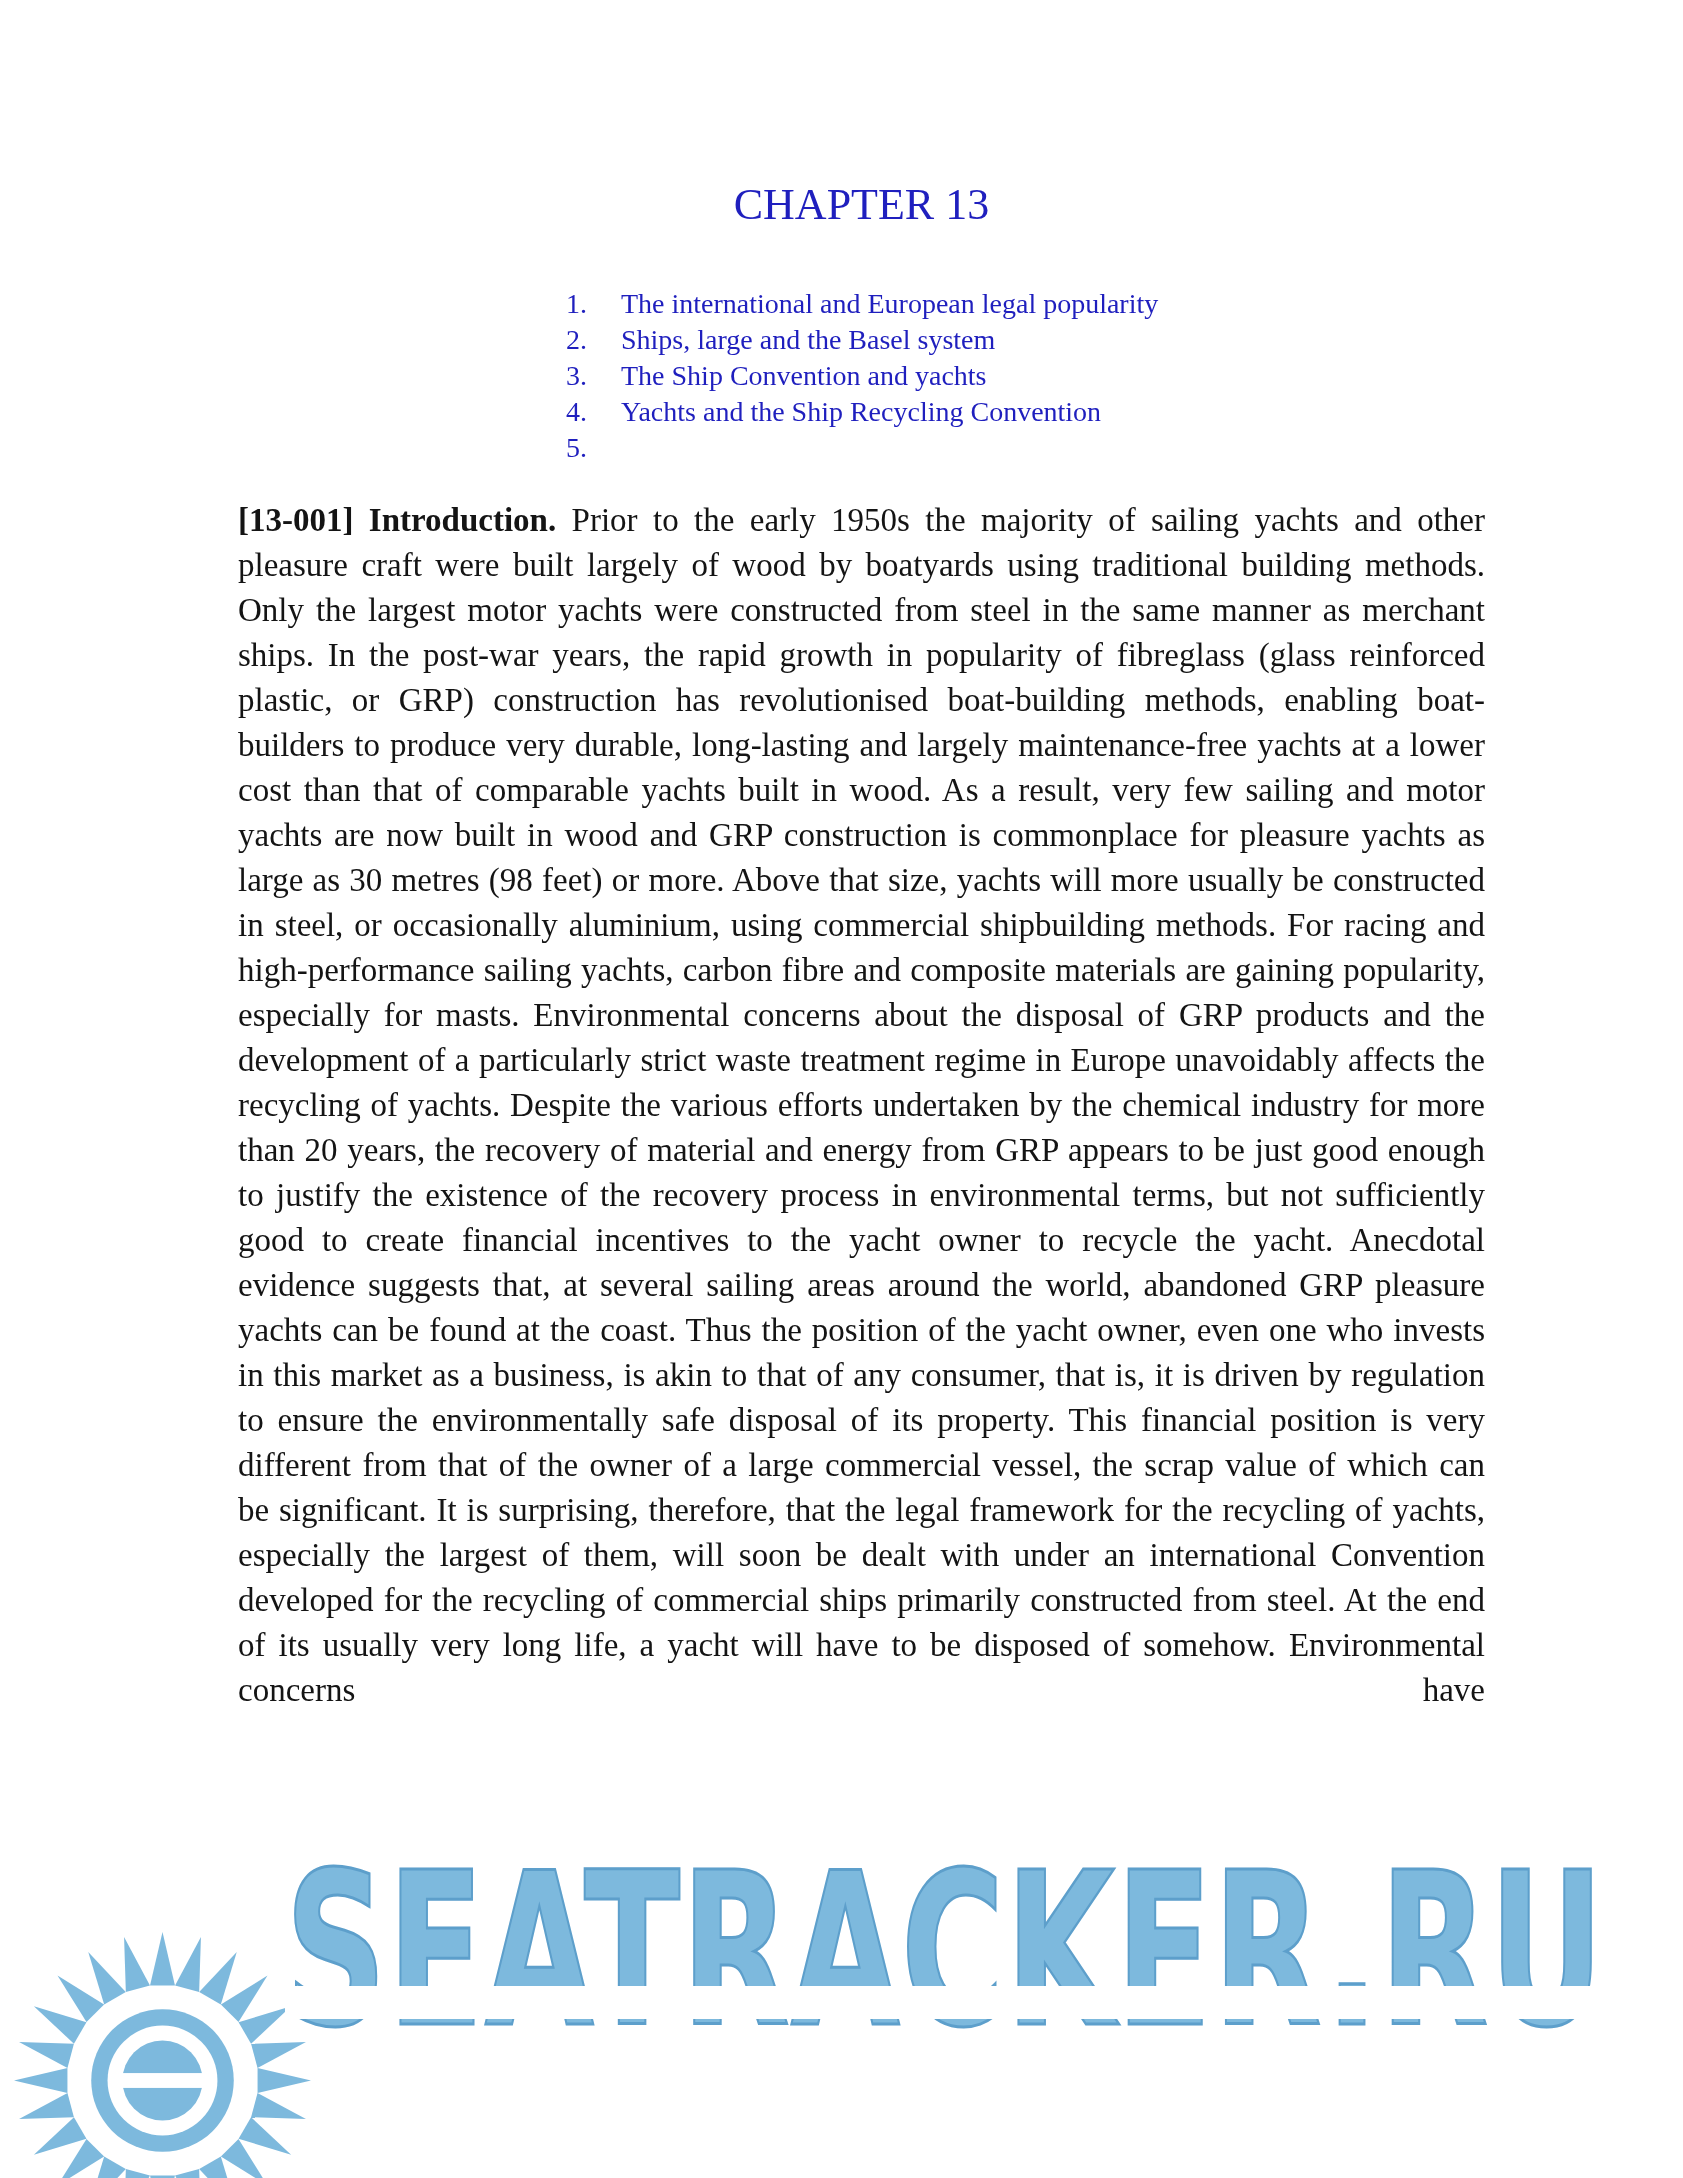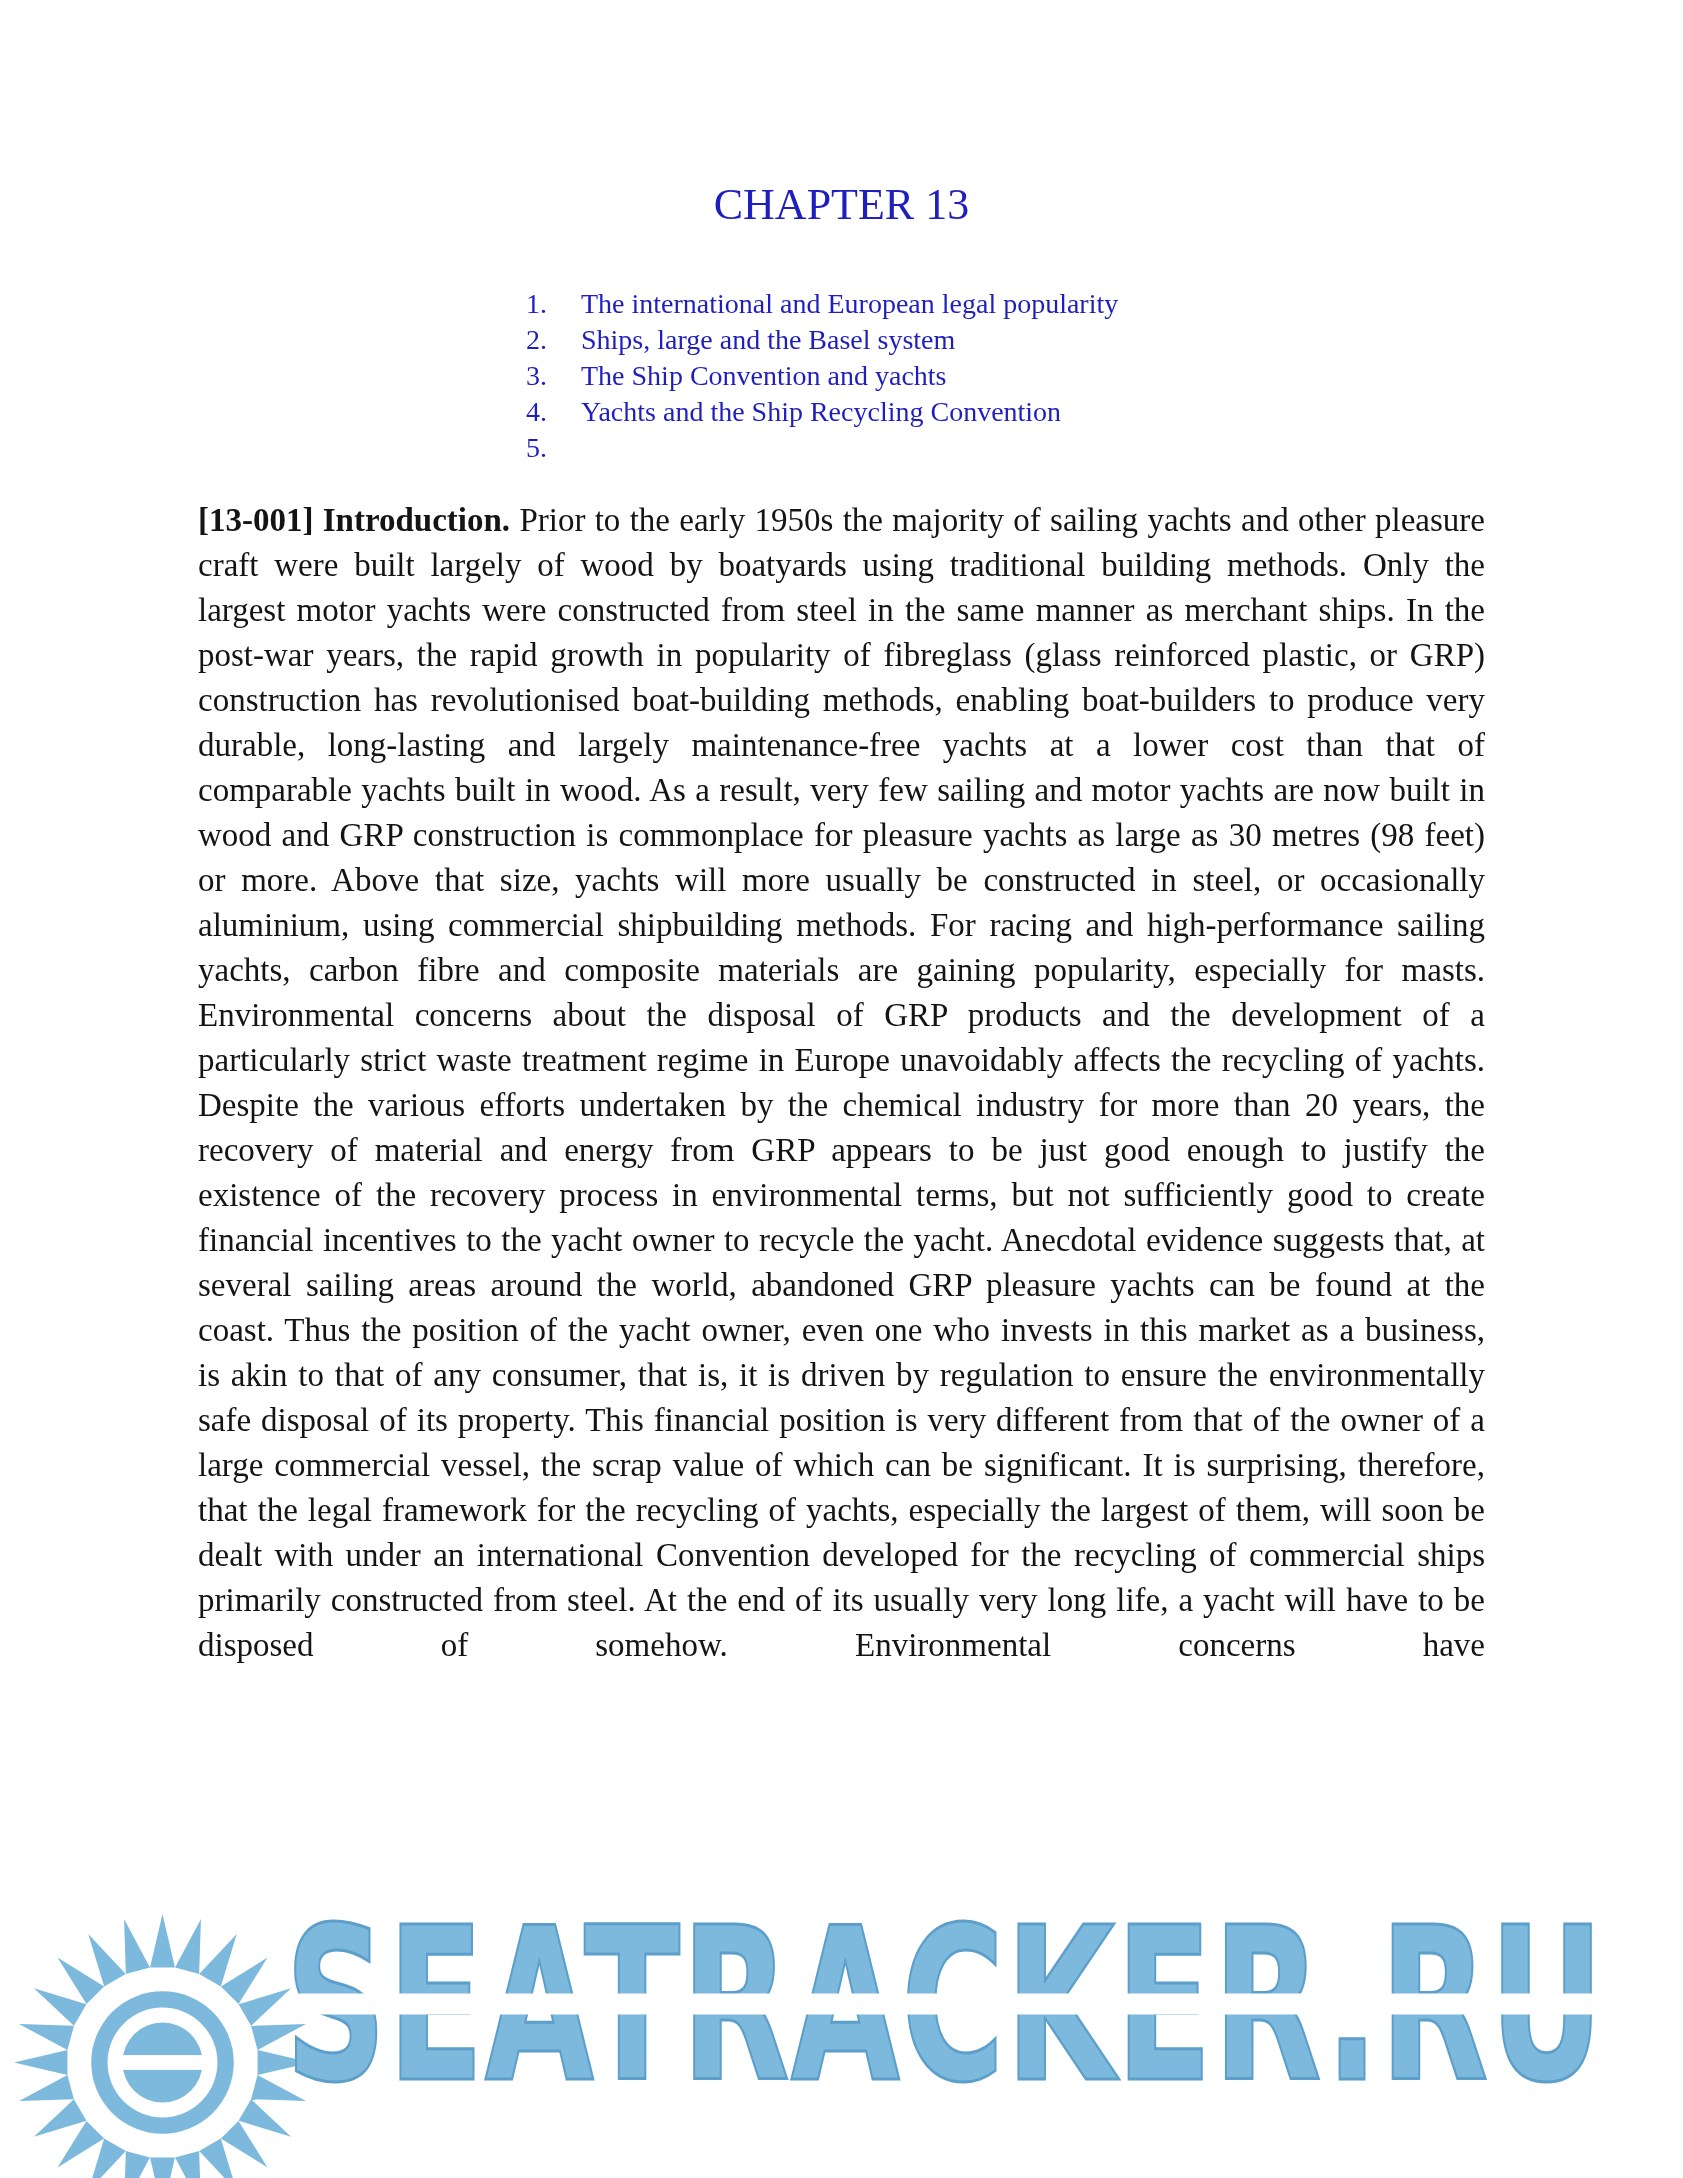--- a/index.html
+++ b/index.html
@@ -4,20 +4,21 @@
 <style>
   * { box-sizing: border-box; }
   html, body { margin: 0; padding: 0; background: #ffffff; }
   .page {
     position: relative;
     width: 1683px;
     height: 2178px;
     background: #ffffff;
     overflow: hidden;
     font-family: "Liberation Serif", serif;
+    padding-left: 40px;
   }
   .content { padding: 180px 198px 0 198px; }
 
   .chapter {
     margin: 0;
     text-align: center;
     color: #1f1fbe;
     font-size: 44px;
     font-weight: 400;
     line-height: 1.15;
@@ -49,23 +50,22 @@
     text-align: justify;
     text-align-last: justify;
     word-spacing: 1px;
   }
   .lead { font-weight: bold; }
 
   .watermark {
     position: absolute;
     left: 14px;
     right: 10px;
-    bottom: 30px;
+    bottom: 12px;
     display: flex;
-    align-items: center;
   }
   .sun { width: 297px; height: 297px; flex: none; margin: -20px -26px -63px 0; }
   .wm-text {
     position: relative;
     font-family: "DejaVu Sans", sans-serif;
     font-weight: 800;
     font-size: 141px;
     line-height: 1;
     letter-spacing: 1px;
     white-space: nowrap;

